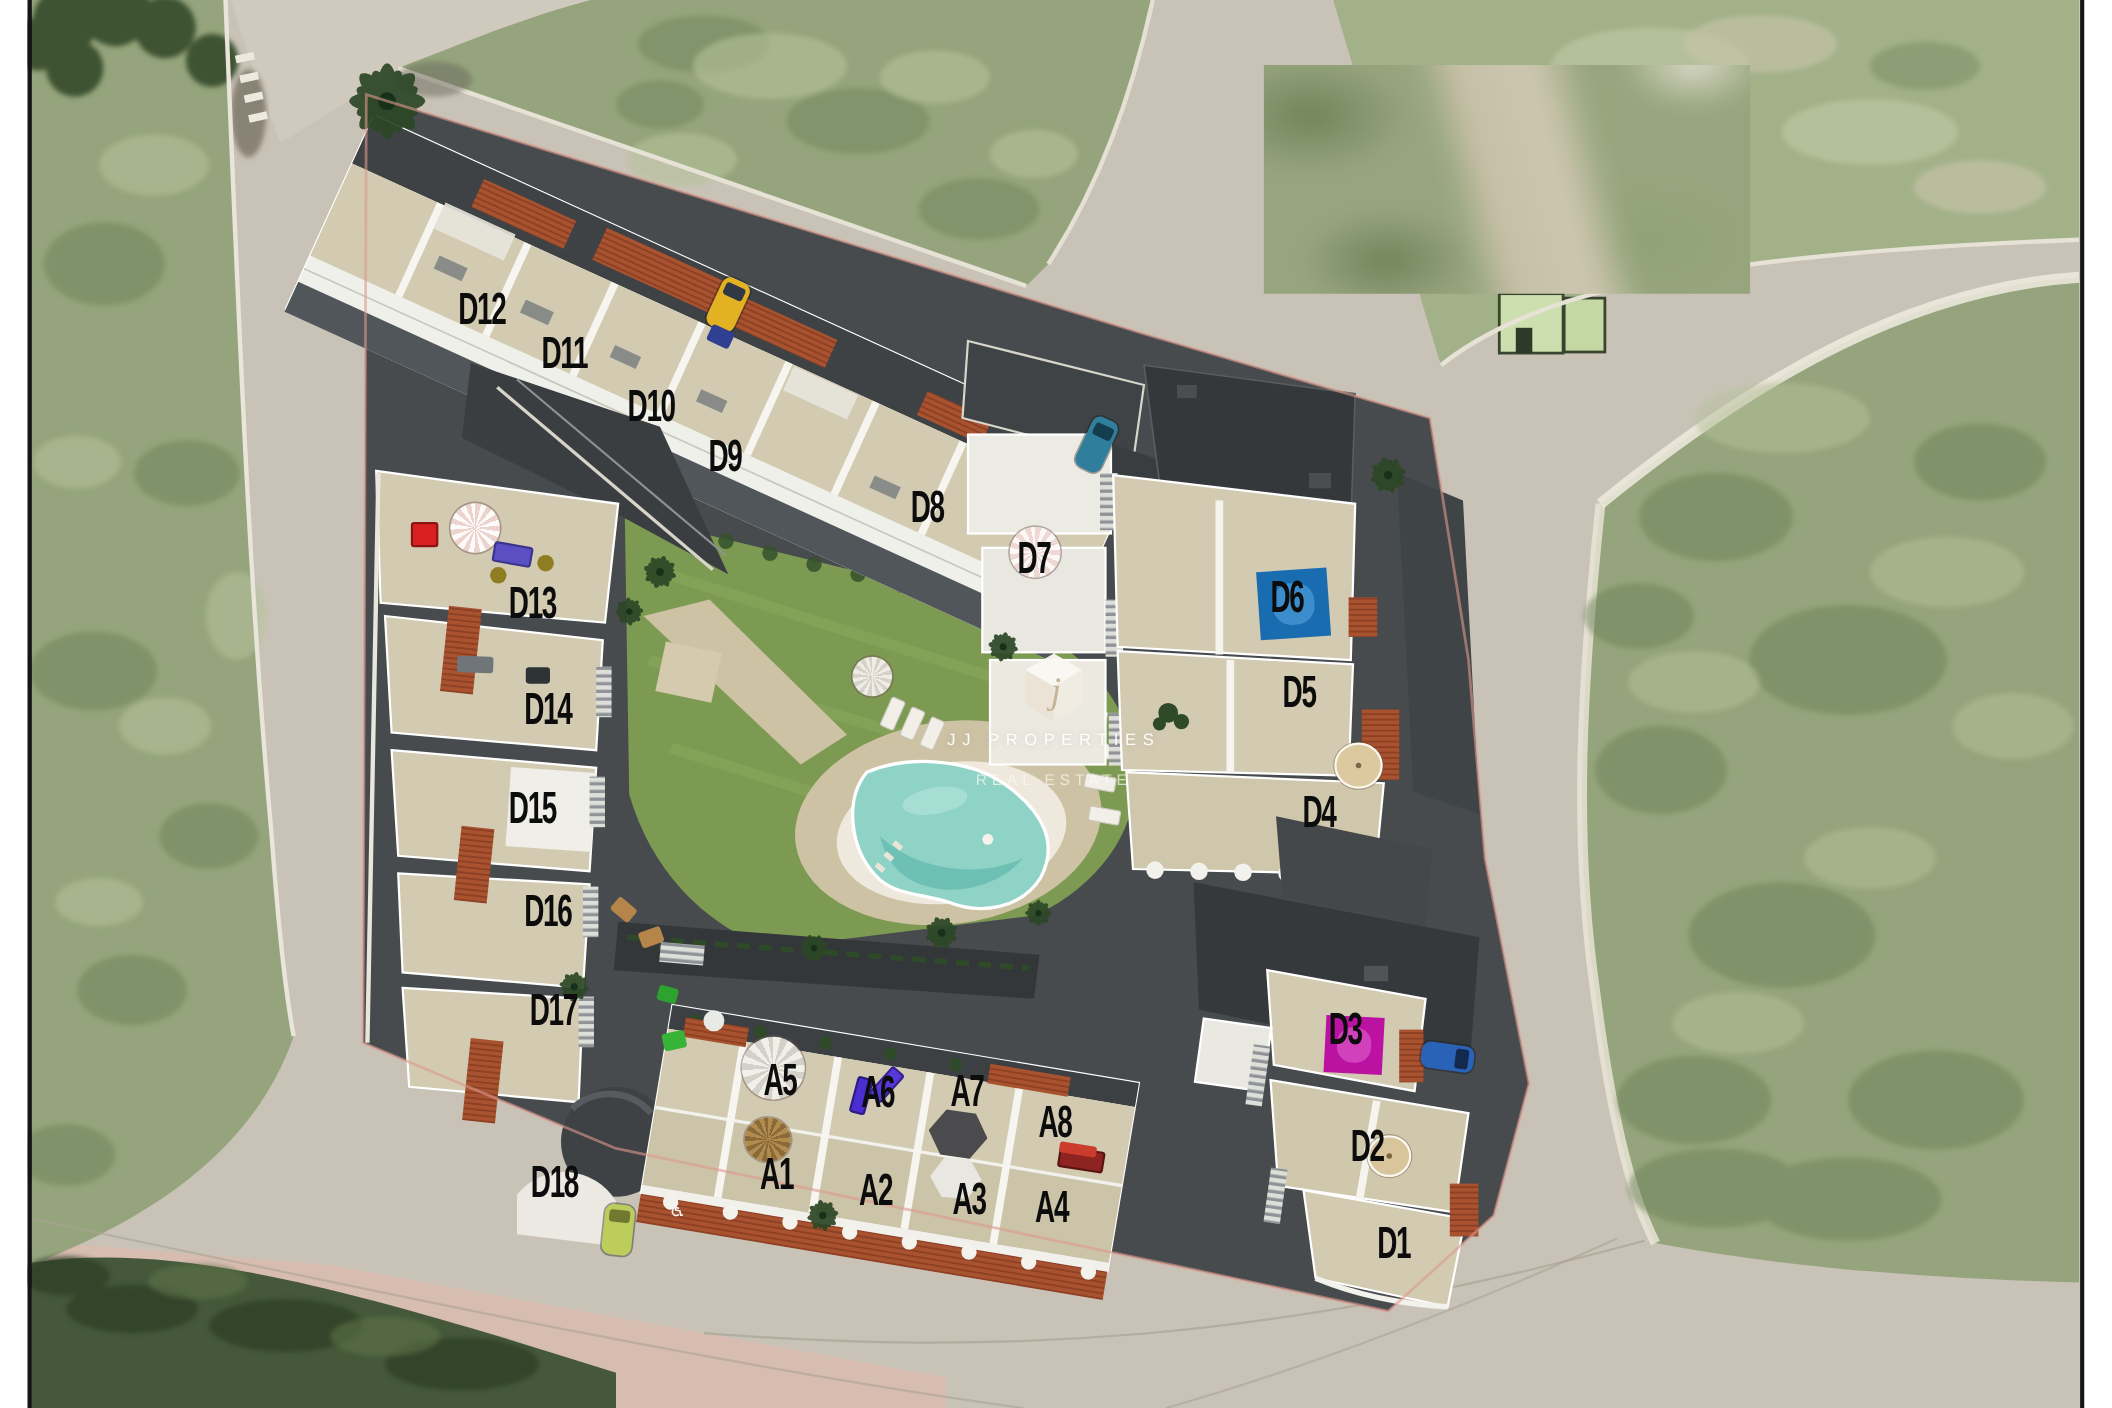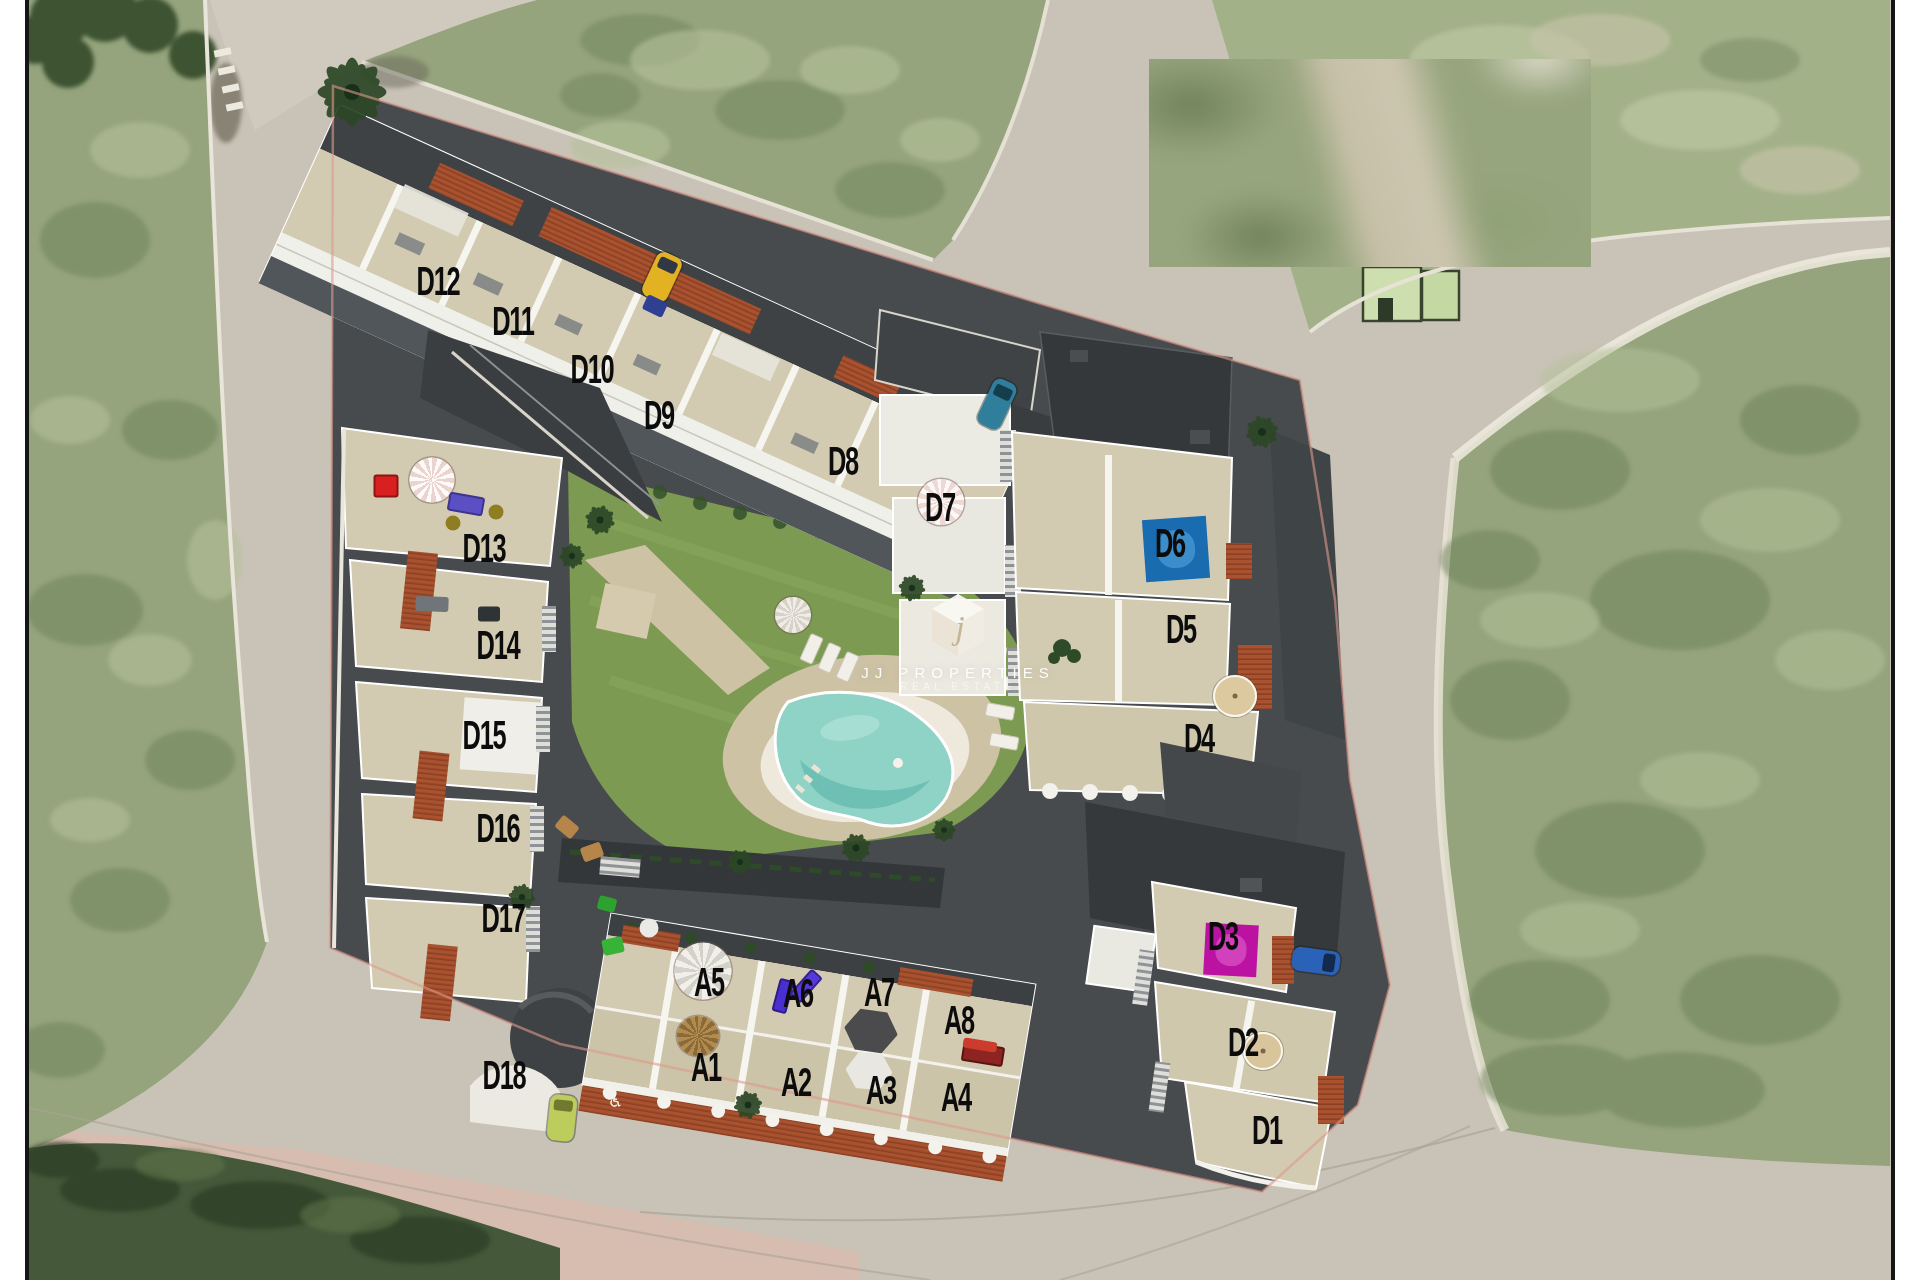--- a/index.html
+++ b/index.html
@@ -42,21 +42,21 @@
   #labels{position:absolute;left:0;top:0;width:100%;height:100%;z-index:7;}
   .unit-label{position:absolute;font-family:"Liberation Sans",sans-serif;font-weight:700;
     font-size:41px;letter-spacing:-2px;color:var(--label-color);white-space:nowrap;
     transform:translate(-50%,-50%) scaleX(.62);}
   
   #watermark{position:absolute;left:958px;top:592px;transform:translateX(-50%);z-index:8;
     text-align:center;width:340px;pointer-events:none;}
   #watermark svg{display:block;margin:0 auto 4px auto;}
   .wm-brand{font-size:15px;font-weight:400;letter-spacing:6px;color:rgba(255,255,255,.93);
     text-shadow:0 0 6px rgba(120,120,110,.25);}
-  .wm-tagline{margin-top:0;font-size:10px;letter-spacing:4.5px;color:rgba(252,250,246,.68);}
+  .wm-tagline{margin-top:20px;font-size:14px;letter-spacing:4.5px;color:rgba(252,250,246,.68);}
   
   .frame{position:absolute;top:0;height:1280px;z-index:10;}
   #frame-left-margin{left:0;width:25px;background:#fff;}
   #frame-left-line{left:25px;width:4px;background:#151515;}
   #frame-right-line{left:1891px;width:4px;background:#151515;}
   #frame-right-margin{left:1895px;width:25px;background:#fff;}
 </style>
 </head>
 <body>
 

